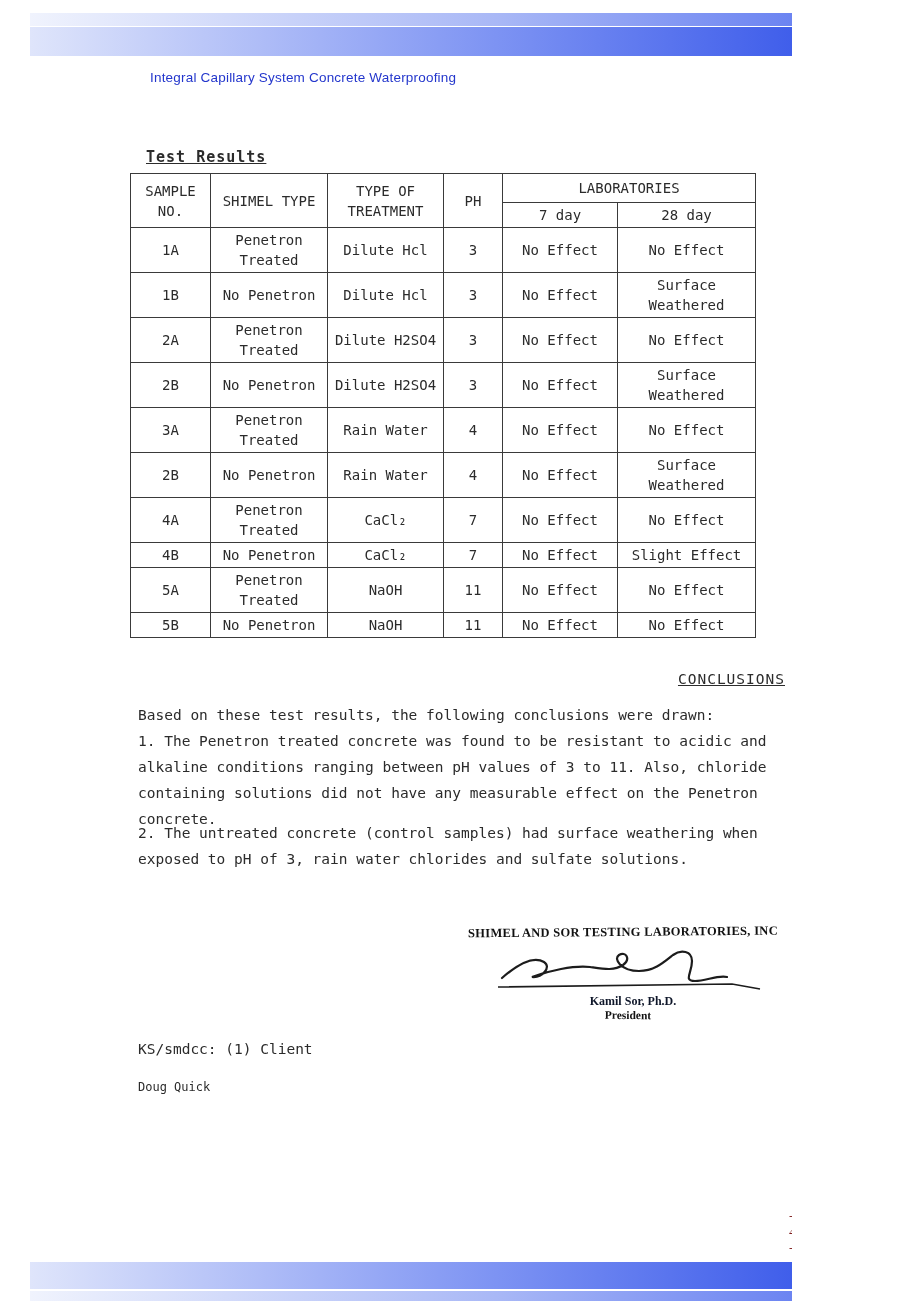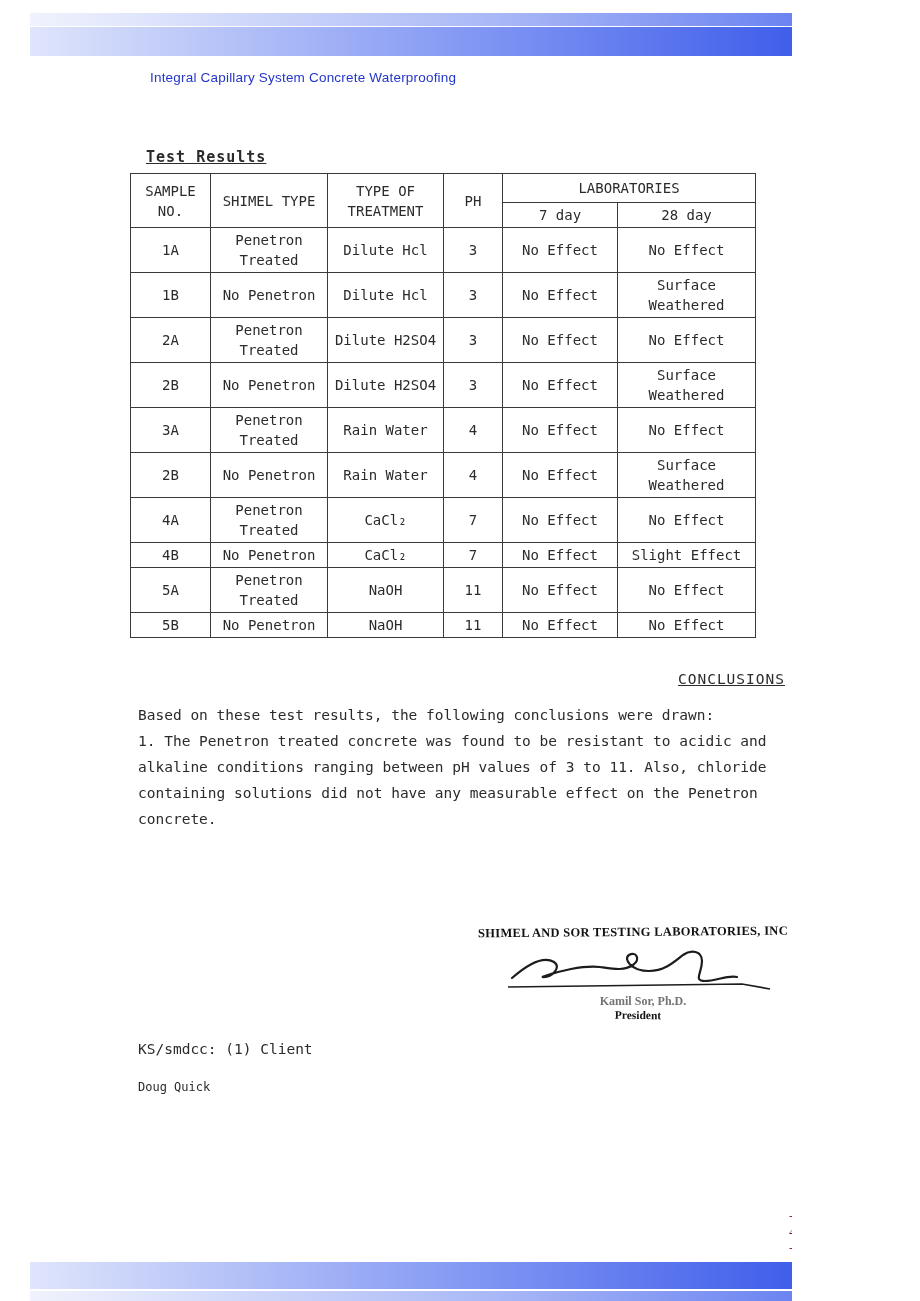--- a/index.html
+++ b/index.html
@@ -56,31 +56,31 @@
     text-align:right;font-size:14.5px;font-weight:normal;
     text-decoration:underline;letter-spacing:1px;
   }
   .para{
     position:absolute;left:138px;width:660px;margin:0;
     font-size:14.5px;line-height:26px;white-space:pre-line;
   }
   .para1{top:702px;}
   .para2{top:820px;}
 
-  .signature-block{position:absolute;left:478px;top:925px;width:300px;}
+  .signature-block{position:absolute;left:468px;top:925px;width:300px;}
   .sig-company{
     font-family:"Liberation Serif","DejaVu Serif",serif;
     font-weight:bold;font-size:12.5px;color:#111;
     letter-spacing:.3px;transform:rotate(-.5deg);
     white-space:nowrap;
   }
   .sig-svg{display:block;margin:2px 0 0 28px;}
   .sig-name{
     font-family:"Liberation Serif","DejaVu Serif",serif;
-    font-weight:bold;font-size:12px;color:#737373;
+    font-weight:bold;font-size:12px;color:#0f172a;
     text-align:center;width:220px;margin-left:55px;
   }
   .sig-title{
     font-family:"Liberation Serif","DejaVu Serif",serif;
     font-weight:bold;font-size:11.5px;color:#111;
     text-align:center;width:220px;margin-left:50px;
     transform:rotate(.6deg);
   }
 
   .footer-ref{position:absolute;left:138px;top:1041px;font-size:14.5px;}
@@ -208,20 +208,22 @@
       </tr>
     </tbody>
   </table>
 
   <h3 class="conclusions-title">CONCLUSIONS</h3>
   <p class="para para1">Based on these test results, the following conclusions were drawn:
 1. The Penetron treated concrete was found to be resistant to acidic and
 alkaline conditions ranging between pH values of 3 to 11. Also, chloride
 containing solutions did not have any measurable effect on the Penetron
 concrete.</p>
+  <p class="para para2">2. The untreated concrete (control samples) had surface weathering when
+exposed to pH of 3, rain water chlorides and sulfate solutions.</p>
 
   <div class="signature-block">
     <div class="sig-company">SHIMEL AND SOR TESTING LABORATORIES, INC</div>
     <svg class="sig-svg" width="270" height="52" viewBox="0 0 270 52">
       <path d="M6 36 C 22 22, 38 14, 48 20 C 56 25, 46 36, 36 35 C 52 29, 78 23, 94 25 C 108 27, 118 29, 127 23 C 135 17, 130 9, 123 13 C 117 17, 125 29, 143 29 C 158 29, 167 21, 177 13 C 185 7, 196 9, 196 19 C 196 31, 187 39, 199 39 C 210 39, 221 33, 231 35" stroke="#1c1c1c" stroke-width="2.2" fill="none" stroke-linecap="round"></path>
       <path d="M2 45 L 236 42 L 264 47" stroke="#1c1c1c" stroke-width="1.6" fill="none"></path>
     </svg>
     <div class="sig-name">Kamil Sor, Ph.D.</div>
     <div class="sig-title">President</div>
   </div>

